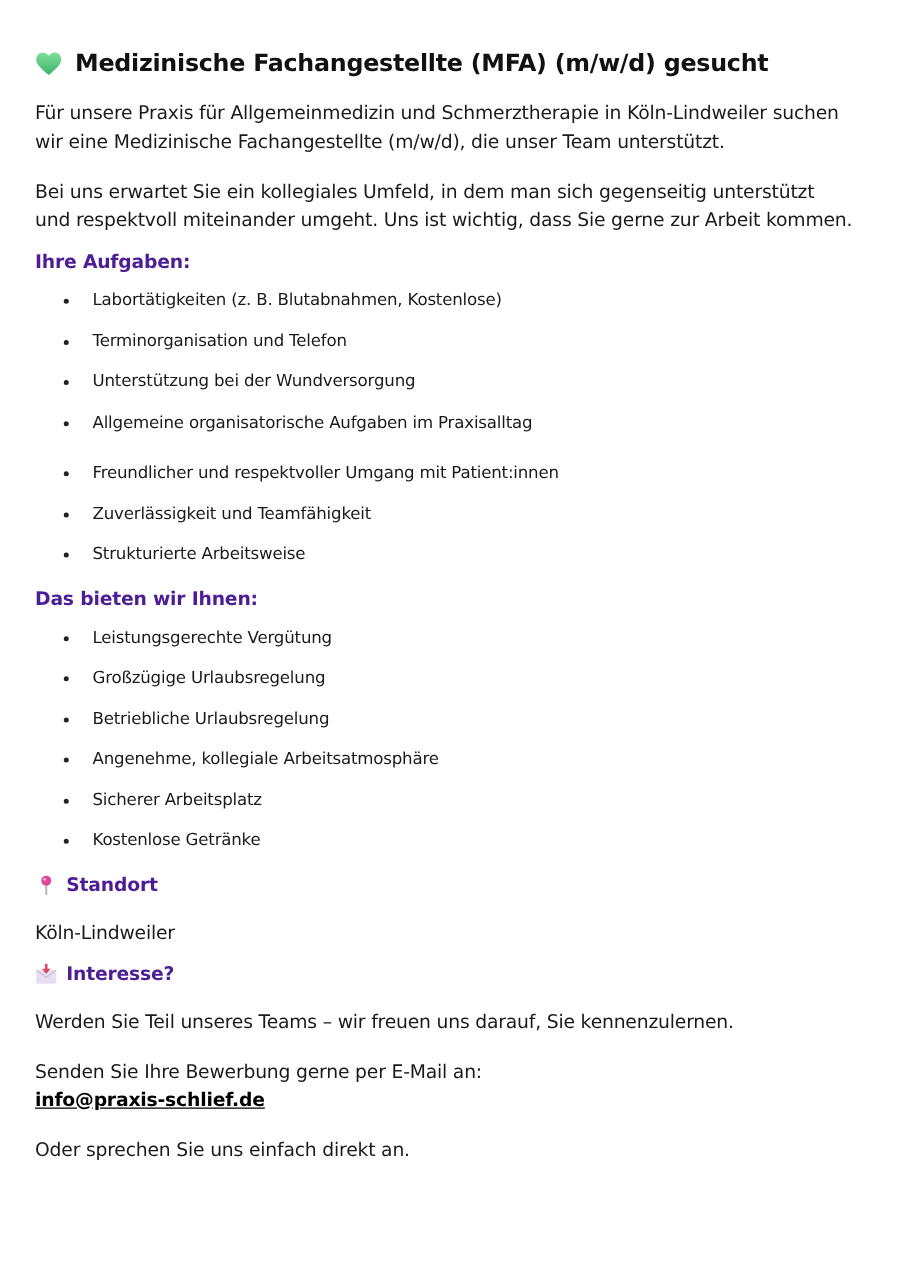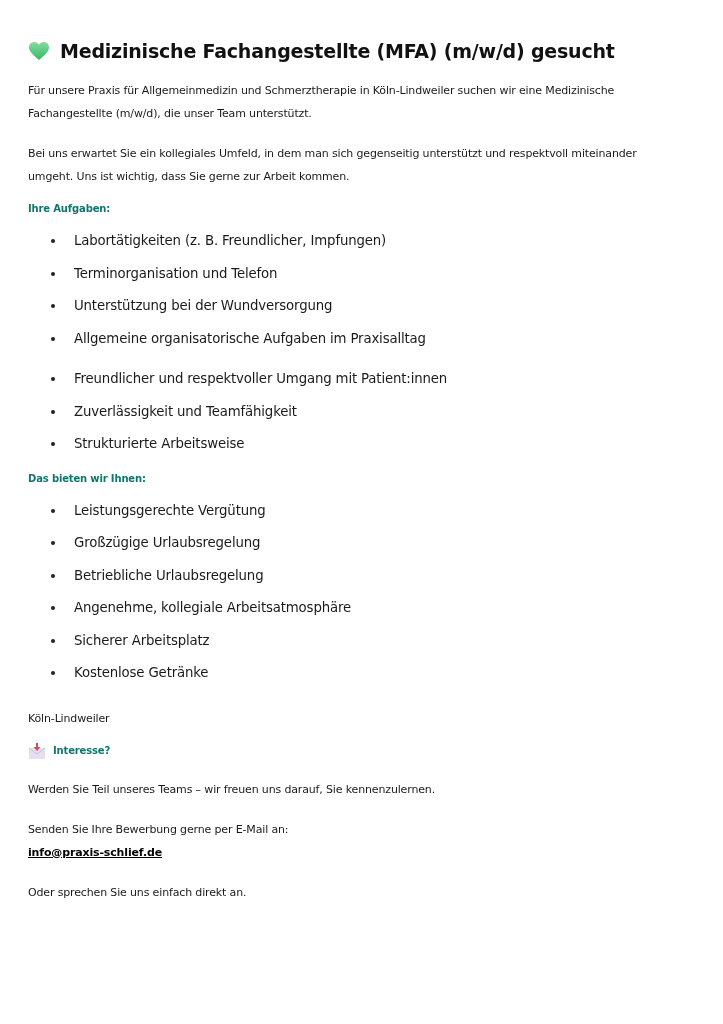--- a/index.html
+++ b/index.html
@@ -11,25 +11,25 @@
   .page { position: relative; padding: 40px 40px 0 28px; }
   .title {
     display: flex; align-items: center;
     font-family: "DejaVu Sans", sans-serif;
     font-weight: bold; font-size: 19px; color: #111;
     margin: 0 0 14px 0; letter-spacing: -0.2px;
   }
   .title .heart { width: 22px; height: 20px; margin-right: 10px; display: inline-block; }
   p {
     margin: 17px 0 11px 0;
-    font-size: 11px; line-height: 23px; letter-spacing: -0.15px;
+    font-size: 15px; line-height: 23px; letter-spacing: -0.15px;
   }
   .h3 {
-    font-weight: bold; font-size: 10px; line-height: 20px;
-    margin: 0 0 6px 0; color: #0f766e; letter-spacing: -0.15px;
+    font-weight: bold; font-size: 15px; line-height: 20px;
+    margin: 0 0 6px 0; color: #4c1d95; letter-spacing: -0.15px;
   }
   ul { list-style: none; margin: 0 0 8px 0; padding: 0; }
   ul li {
     position: relative; padding-left: 46px;
     font-size: 13.3px; line-height: 32.5px; letter-spacing: -0.15px;
   }
   ul li .bullet {
     position: absolute; left: 23px; top: 14px;
     width: 4px; height: 4px; border-radius: 50%; background: #222;
   }
@@ -53,21 +53,21 @@
       <path d="M12 21 C5 15 1 11.5 1 7 C1 3.5 3.6 1 6.8 1 C9 1 10.8 2.2 12 4 C13.2 2.2 15 1 17.2 1 C20.4 1 23 3.5 23 7 C23 11.5 19 15 12 21 Z" fill="url(#hg)"></path>
     </svg>
     <span>Medizinische Fachangestellte (MFA) (m/w/d) gesucht</span>
   </div>
 
   <p>Für unsere Praxis für Allgemeinmedizin und Schmerztherapie in Köln-Lindweiler suchen wir eine Medizinische Fachangestellte (m/w/d), die unser Team unterstützt.</p>
   <p>Bei uns erwartet Sie ein kollegiales Umfeld, in dem man sich gegenseitig unterstützt und respektvoll miteinander umgeht. Uns ist wichtig, dass Sie gerne zur Arbeit kommen.</p>
 
   <div class="h3">Ihre Aufgaben:</div>
   <ul>
-    <li><span class="bullet"></span><span>Labortätigkeiten (z. B. Freundlicher, Impfungen)</span></li>
+    <li><span class="bullet"></span><span>Labortätigkeiten (z. B. Blutabnahmen, Kostenlose)</span></li>
     <li><span class="bullet"></span><span>Terminorganisation und Telefon</span></li>
     <li><span class="bullet"></span><span>Unterstützung bei der Wundversorgung</span></li>
     <li><span class="bullet"></span><span>Allgemeine organisatorische Aufgaben im Praxisalltag</span></li>
   </ul>
 
   <ul>
     <li><span class="bullet"></span><span>Freundlicher und respektvoller Umgang mit Patient:innen</span></li>
     <li><span class="bullet"></span><span>Zuverlässigkeit und Teamfähigkeit</span></li>
     <li><span class="bullet"></span><span>Strukturierte Arbeitsweise</span></li>
   </ul>
@@ -75,20 +75,28 @@
   <div class="h3">Das bieten wir Ihnen:</div>
   <ul>
     <li><span class="bullet"></span><span>Leistungsgerechte Vergütung</span></li>
     <li><span class="bullet"></span><span>Großzügige Urlaubsregelung</span></li>
     <li><span class="bullet"></span><span>Betriebliche Urlaubsregelung</span></li>
     <li><span class="bullet"></span><span>Angenehme, kollegiale Arbeitsatmosphäre</span></li>
     <li><span class="bullet"></span><span>Sicherer Arbeitsplatz</span></li>
     <li><span class="bullet"></span><span>Kostenlose Getränke</span></li>
   </ul>
 
+  <div class="h3 iconhead" style="margin-bottom:10px;">
+    <svg class="ico" viewBox="0 0 18 18">
+      <line x1="9" y1="8" x2="9" y2="17" stroke="#b8b8b8" stroke-width="1.6"></line>
+      <circle cx="9" cy="5.5" r="4" fill="#e0479b"></circle>
+      <circle cx="7.7" cy="4.3" r="1.2" fill="#f6a6d0"></circle>
+    </svg>
+    <span>Standort</span>
+  </div>
   <p>Köln-Lindweiler</p>
 
   <div class="h3 iconhead" style="margin-bottom:10px;">
     <svg class="ico" viewBox="0 0 18 18">
       <rect x="1" y="6" width="16" height="11" rx="1" fill="#e7dff0"></rect>
       <path d="M1 6 L9 12 L17 6" fill="none" stroke="#c9bfd9" stroke-width="1"></path>
       <rect x="8" y="1" width="2" height="5" fill="#e0475e"></rect>
       <path d="M5.5 5 L9 9 L12.5 5 Z" fill="#e0475e"></path>
     </svg>
     <span>Interesse?</span>

